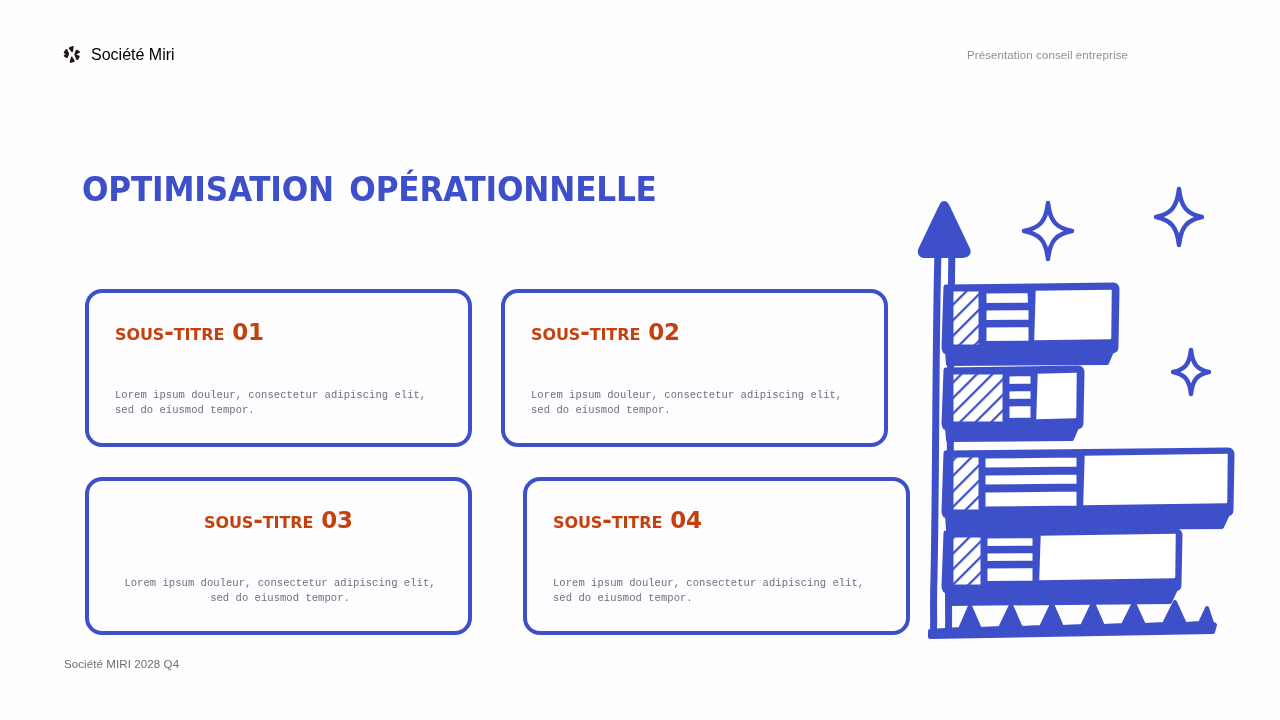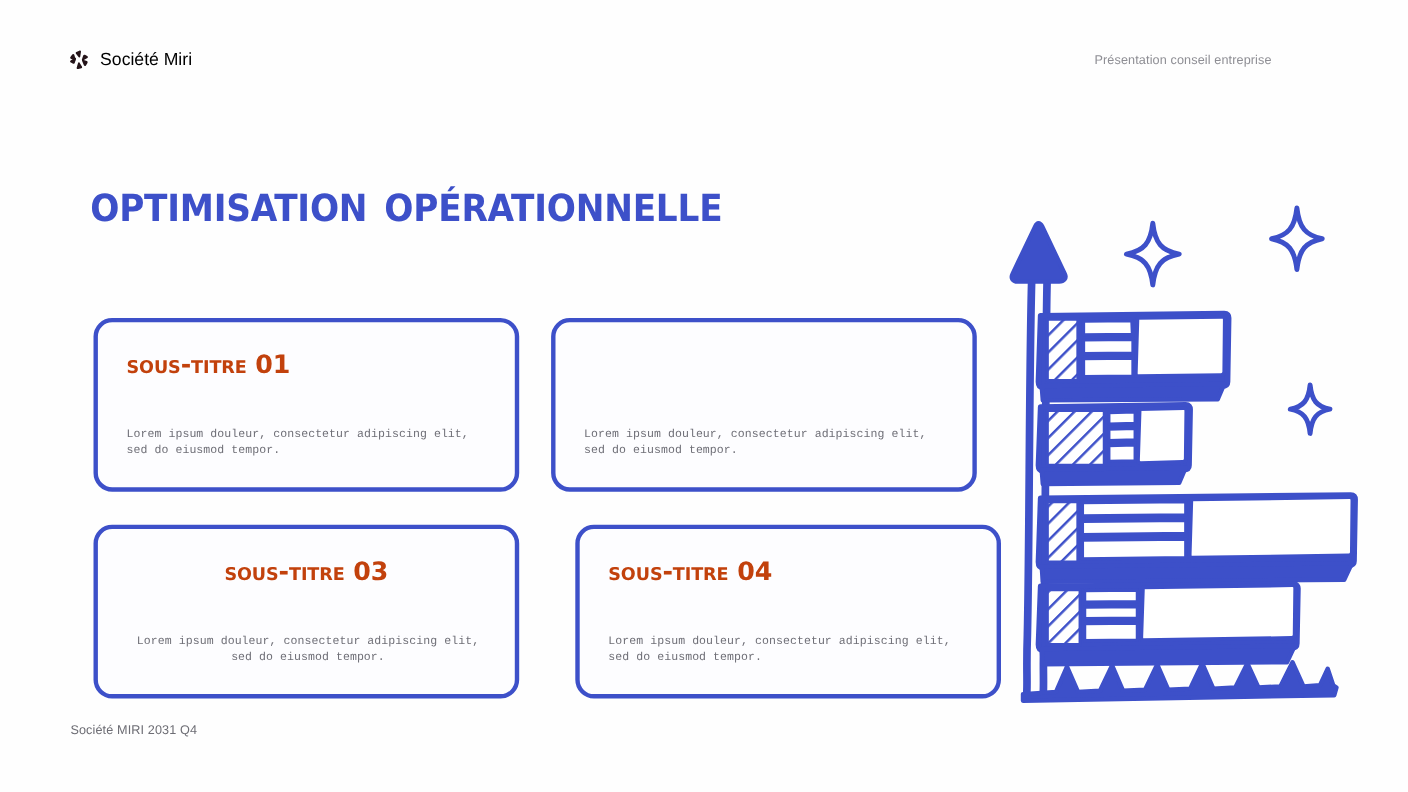--- a/index.html
+++ b/index.html
@@ -31,21 +31,21 @@
     align-items: center;
     gap: 9px;
   }
   #brand-logo {
     width: 19px; height: 19px;
     display: block;
     flex: none;
   }
   #header-meta {
     position: absolute;
-    right: 48px; top: 49px;
+    right: 76px; top: 49px;
     font-size: 11.5px;
     color: #8e8e94;
     letter-spacing: .1px;
     white-space: nowrap;
   }
 
   
   #page-title {
     position: absolute;
     left: 82px; top: 127px;
@@ -159,36 +159,37 @@
   <h1 id="page-title">Optimisation opérationnelle</h1>
 
   <div id="cards">
 
     <div class="card pos-0">
       <p class="card-title">Sous-titre 01</p>
       <p class="card-body">Lorem ipsum douleur, consectetur adipiscing elit, sed do eiusmod tempor.</p>
     </div>
 
     <div class="card pos-1">
+      <p class="card-title">Sous-titre 02</p>
       <p class="card-body">Lorem ipsum douleur, consectetur adipiscing elit, sed do eiusmod tempor.</p>
     </div>
 
     <div class="card pos-2">
       <p class="card-title">Sous-titre 03</p>
       <p class="card-body">Lorem ipsum douleur, consectetur adipiscing elit, sed do eiusmod tempor.</p>
     </div>
 
     <div class="card pos-3">
       <p class="card-title">Sous-titre 04</p>
       <p class="card-body">Lorem ipsum douleur, consectetur adipiscing elit, sed do eiusmod tempor.</p>
     </div>
 
   </div>
 
-  <div id="footer">Société MIRI 2031 Q4</div>
+  <div id="footer">Société MIRI 2028 Q4</div>
 
   <div id="illustration">
     <svg width="345" height="460" viewBox="0 0 345 460" aria-hidden="true">
       <defs>
 
         <pattern id="hatch" width="11" height="11" patternTransform="rotate(45)" patternUnits="userSpaceOnUse">
           <rect width="11" height="11" fill="#ffffff"></rect>
           <line x1="0" y1="0" x2="0" y2="11" stroke="#3d50c9" stroke-width="4.5"></line>
         </pattern>
       </defs>

